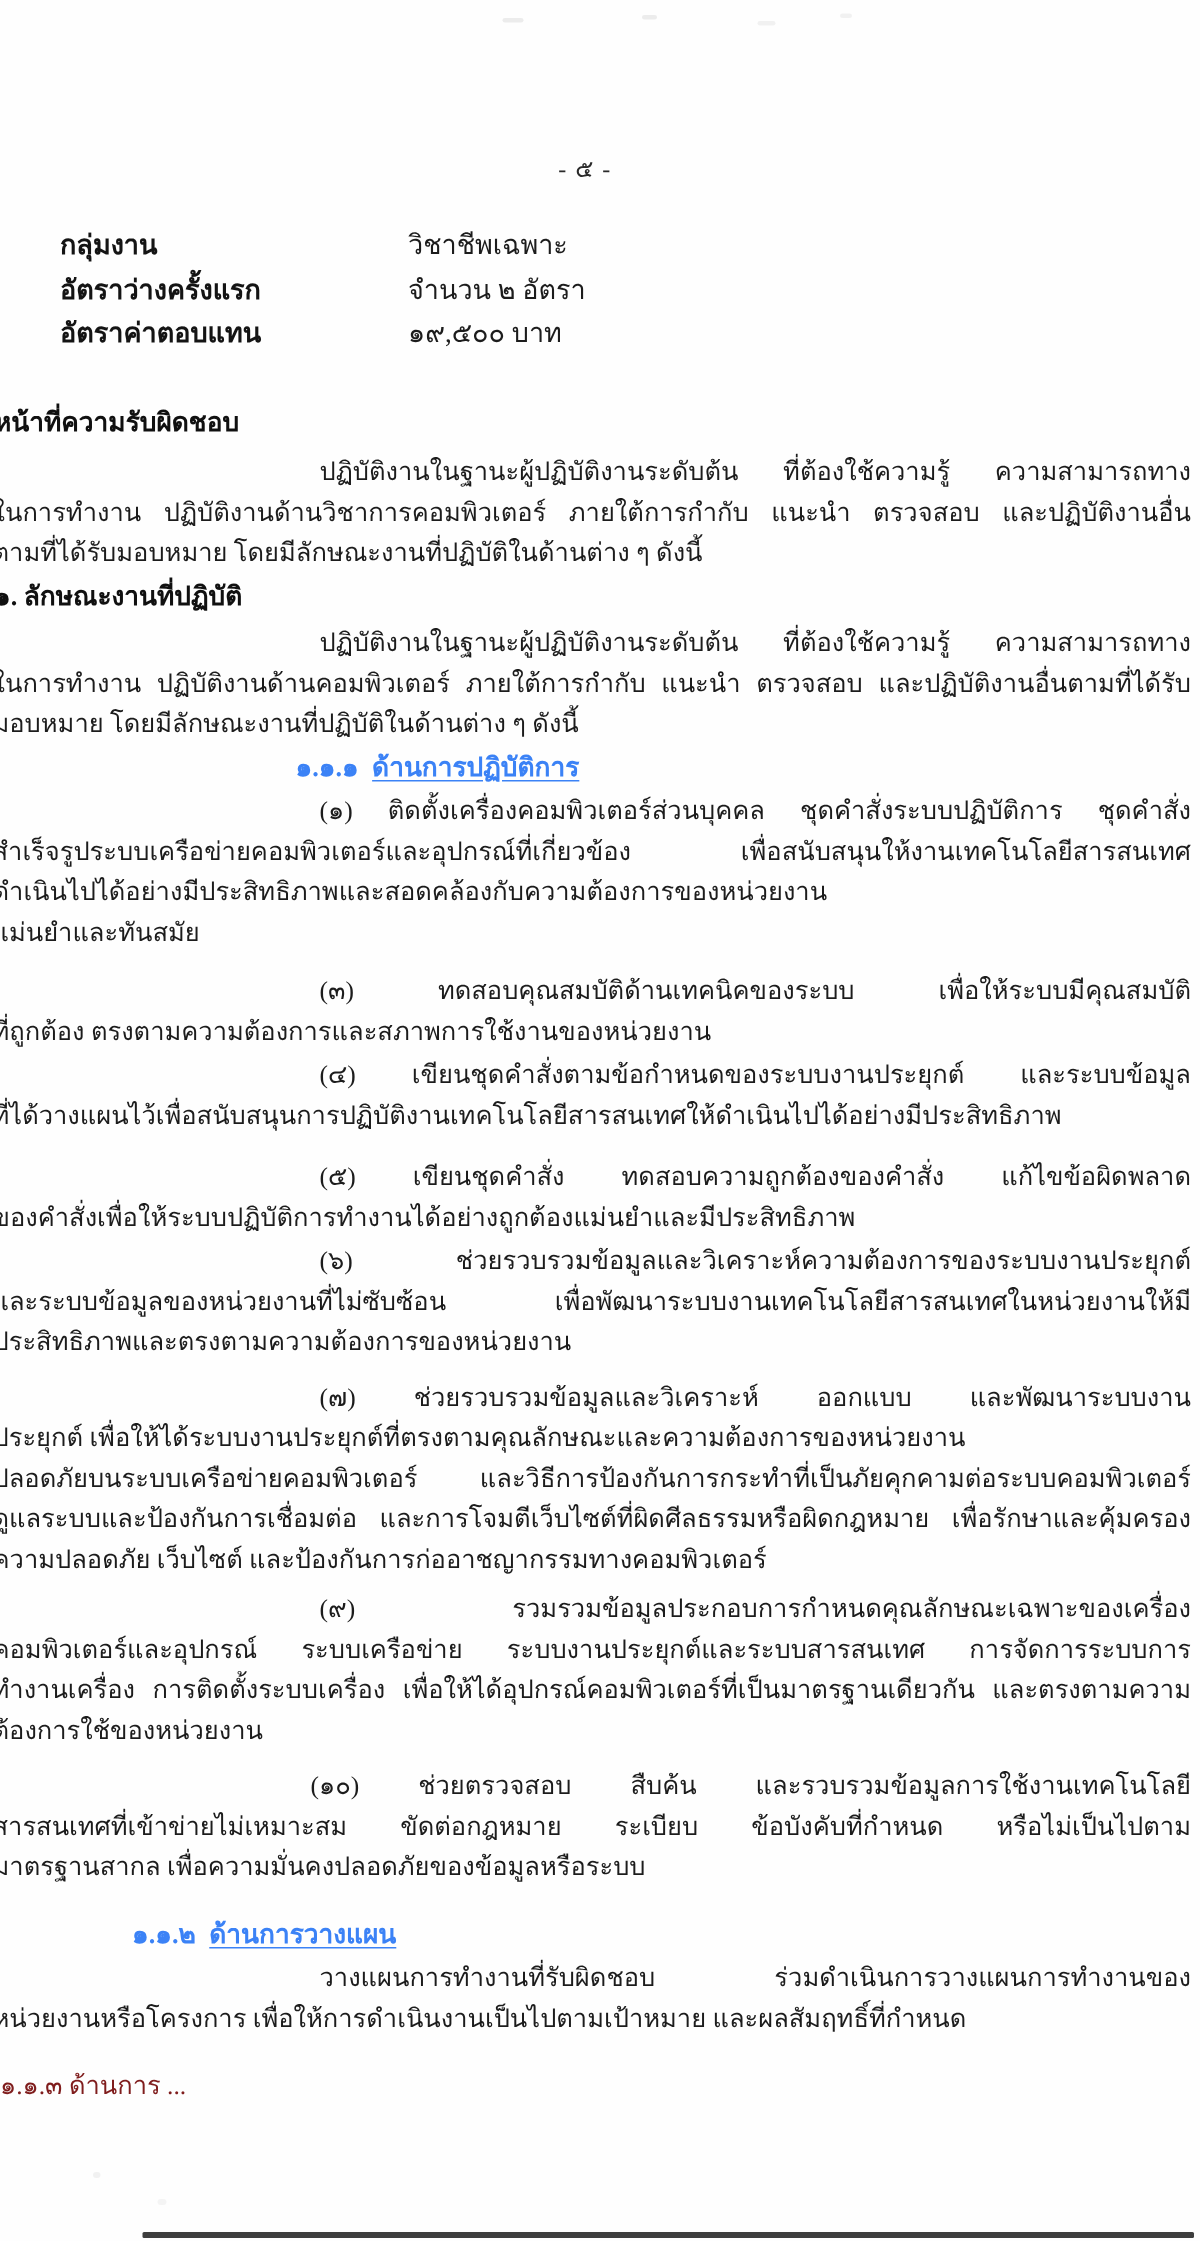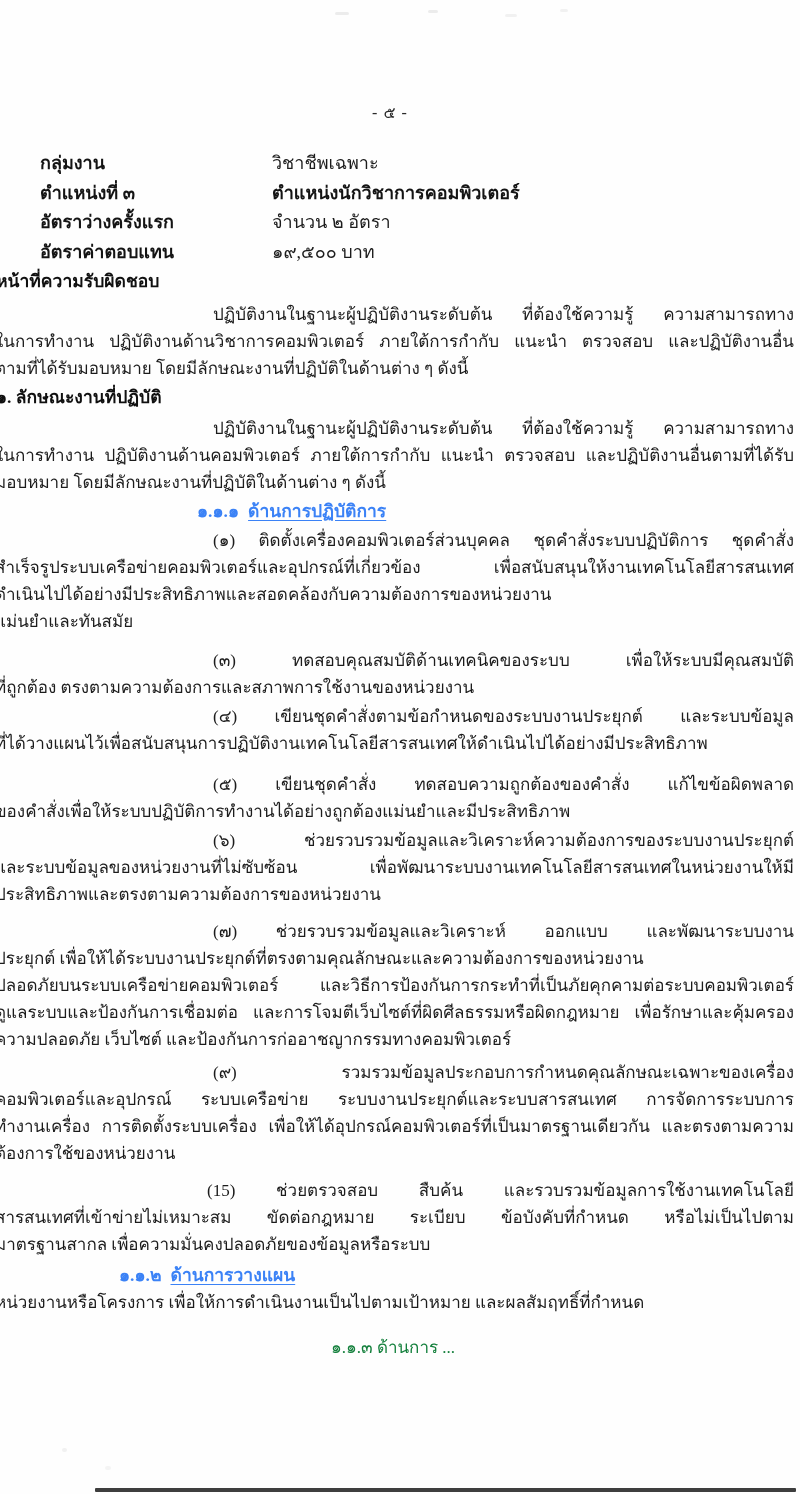--- a/index.html
+++ b/index.html
@@ -12,21 +12,21 @@
   .val{position:absolute;left:228px;top:0;text-align:right;}
   .val.b{font-weight:700;color:#141414;}
   .bodytext{position:absolute;top:268px;left:0;right:6px;}
   .line{position:relative;height:27px;line-height:27px;font-size:17px;overflow:hidden;white-space:nowrap;}
   .line.j{white-space:normal;text-align:justify;text-align-last:justify;}
   .line.f{margin-left:-5px;}
   .line.h1{font-weight:700;margin-left:-4px;font-size:17.5px;color:#101010;}
   .line.hu{font-weight:700;font-size:17.5px;color:#3b82f6;}
   .line.hu .u{text-decoration:underline;text-underline-offset:3px;}
   .line.hu .pre{margin-right:9px;}
-  .line.r{text-align:center;padding-right:8px;color:#15803d;}
+  .line.r{text-align:left;padding-right:8px;color:#7f1d1d;}
   .artifact{position:absolute;background:rgba(0,0,0,0.07);border-radius:2px;}
   .a1{left:335px;top:12px;width:14px;height:3px;}
   .a2{left:428px;top:10px;width:10px;height:3px;}
   .a3{left:505px;top:14px;width:12px;height:3px;background:rgba(0,0,0,0.05);}
   .a4{left:560px;top:9px;width:8px;height:3px;background:rgba(0,0,0,0.05);}
   .speck1{left:62px;top:1448px;width:5px;height:4px;background:rgba(0,0,0,0.05);}
   .speck2{left:105px;top:1466px;width:6px;height:4px;background:rgba(0,0,0,0.04);}
   .scanedge{position:absolute;left:95px;right:4px;bottom:2px;height:4px;background:rgba(35,35,35,0.88);border-radius:1px;}
 </style>
 </head>
@@ -37,21 +37,20 @@
   <div class="artifact a2"></div>
   <div class="artifact a3"></div>
   <div class="artifact a4"></div>
   <div class="artifact speck1"></div>
   <div class="artifact speck2"></div>
 
   <div class="pagenum">- ๕ -</div>
 
   <div class="info">
       <div class="irow"><span class="lbl">กลุ่มงาน</span><span class="val">วิชาชีพเฉพาะ</span></div>
-      <div class="irow"><span class="lbl">ตำแหน่งที่ ๓</span><span class="val b">ตำแหน่งนักวิชาการคอมพิวเตอร์</span></div>
       <div class="irow"><span class="lbl">อัตราว่างครั้งแรก</span><span class="val">จำนวน ๒ อัตรา</span></div>
       <div class="irow"><span class="lbl">อัตราค่าตอบแทน</span><span class="val">๑๙,๕๐๐ บาท</span></div>
     </div>
 
   <div class="bodytext">
       <div class="line h1">หน้าที่ความรับผิดชอบ</div>
       <div class="line p1 j" style="margin-top: 6px; padding-left: 213px;">ปฏิบัติงานในฐานะผู้ปฏิบัติงานระดับต้น ที่ต้องใช้ความรู้ ความสามารถทางวิชาการ</div>
       <div class="line f j">ในการทำงาน ปฏิบัติงานด้านวิชาการคอมพิวเตอร์ ภายใต้การกำกับ แนะนำ ตรวจสอบ และปฏิบัติงานอื่น</div>
       <div class="line f">ตามที่ได้รับมอบหมาย โดยมีลักษณะงานที่ปฏิบัติในด้านต่าง ๆ ดังนี้</div>
       <div class="line h1" style="margin-top: 2px;">๑. ลักษณะงานที่ปฏิบัติ</div>
@@ -74,22 +73,23 @@
       <div class="line f">ประสิทธิภาพและตรงตามความต้องการของหน่วยงาน</div>
       <div class="line p1 j" style="margin-top: 10px; padding-left: 213px;">(๗)  ช่วยรวบรวมข้อมูลและวิเคราะห์ ออกแบบ และพัฒนาระบบงาน</div>
       <div class="line f">ประยุกต์ เพื่อให้ได้ระบบงานประยุกต์ที่ตรงตามคุณลักษณะและความต้องการของหน่วยงาน</div>
       <div class="line f j">ปลอดภัยบนระบบเครือข่ายคอมพิวเตอร์ และวิธีการป้องกันการกระทำที่เป็นภัยคุกคามต่อระบบคอมพิวเตอร์</div>
       <div class="line f j">ดูแลระบบและป้องกันการเชื่อมต่อ และการโจมตีเว็บไซต์ที่ผิดศีลธรรมหรือผิดกฎหมาย เพื่อรักษาและคุ้มครอง</div>
       <div class="line f">ความปลอดภัย เว็บไซต์ และป้องกันการก่ออาชญากรรมทางคอมพิวเตอร์</div>
       <div class="line p1 j" style="margin-top: 6px; padding-left: 213px;">(๙)  รวมรวมข้อมูลประกอบการกำหนดคุณลักษณะเฉพาะของเครื่อง</div>
       <div class="line f j">คอมพิวเตอร์และอุปกรณ์ ระบบเครือข่าย ระบบงานประยุกต์และระบบสารสนเทศ การจัดการระบบการ</div>
       <div class="line f j">ทำงานเครื่อง การติดตั้งระบบเครื่อง เพื่อให้ได้อุปกรณ์คอมพิวเตอร์ที่เป็นมาตรฐานเดียวกัน และตรงตามความ</div>
       <div class="line f">ต้องการใช้ของหน่วยงาน</div>
-      <div class="line p1 j" style="margin-top: 10px; padding-left: 207px;">(15) ช่วยตรวจสอบ สืบค้น และรวบรวมข้อมูลการใช้งานเทคโนโลยี</div>
+      <div class="line p1 j" style="margin-top: 10px; padding-left: 207px;">(๑๐) ช่วยตรวจสอบ สืบค้น และรวบรวมข้อมูลการใช้งานเทคโนโลยี</div>
       <div class="line f j">สารสนเทศที่เข้าข่ายไม่เหมาะสม ขัดต่อกฎหมาย ระเบียบ ข้อบังคับที่กำหนด หรือไม่เป็นไปตาม</div>
       <div class="line f">มาตรฐานสากล เพื่อความมั่นคงปลอดภัยของข้อมูลหรือระบบ</div>
-      <div class="line hu" style="margin-top: 4px; padding-left: 119px;"><span class="pre">๑.๑.๒</span><span class="u">ด้านการวางแผน</span></div>
+      <div class="line hu" style="margin-top: 18px; padding-left: 88px;"><span class="pre">๑.๑.๒</span><span class="u">ด้านการวางแผน</span></div>
+      <div class="line p1 j" style="margin-top: 2px; padding-left: 213px;">วางแผนการทำงานที่รับผิดชอบ ร่วมดำเนินการวางแผนการทำงานของ</div>
       <div class="line f">หน่วยงานหรือโครงการ เพื่อให้การดำเนินงานเป็นไปตามเป้าหมาย และผลสัมฤทธิ์ที่กำหนด</div>
       <div class="line r" style="margin-top: 18px;">๑.๑.๓ ด้านการ ...</div>
     </div>
 
   <div class="scanedge"></div>
 </div>
 
 </body></html>

